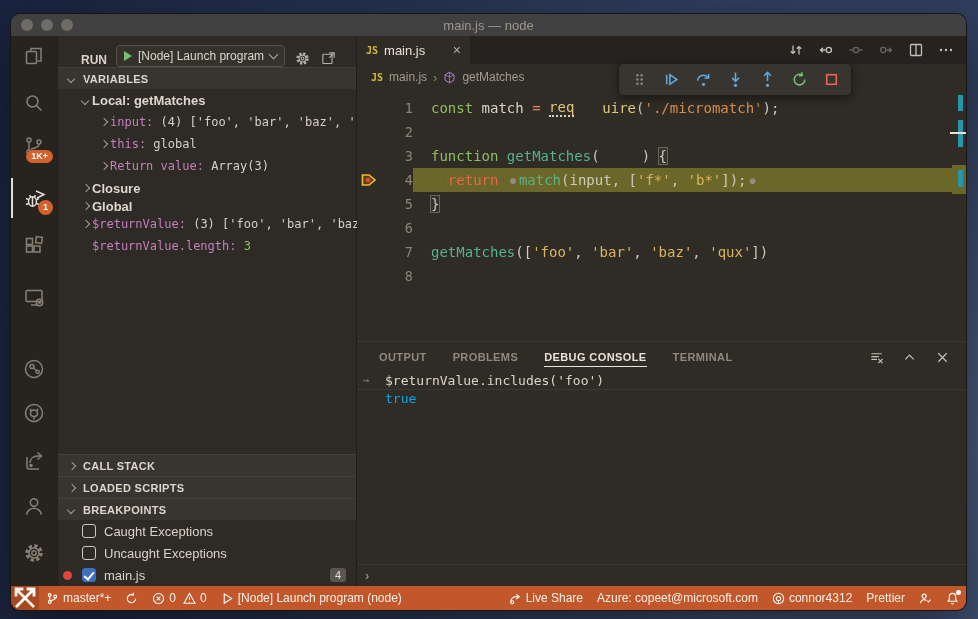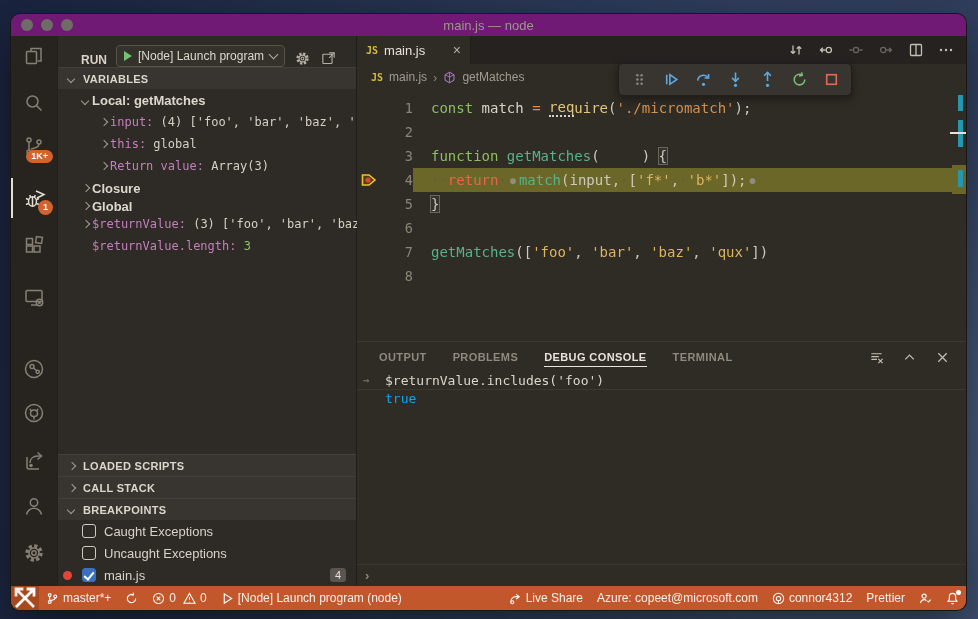--- a/index.html
+++ b/index.html
@@ -2,21 +2,21 @@
 <html><head>
 <meta charset="utf-8">
 <style>
   * { margin:0; padding:0; box-sizing:border-box; }
   html,body { width:978px; height:619px; overflow:hidden; font-family:"Liberation Sans", sans-serif; }
   body { background: radial-gradient(circle at 88% 72%, #55678b 0%, #3a4a6c 30%, #263350 65%, #1a2440 100%); position:relative; }
 
   #window { position:absolute; left:10px; top:13px; width:957px; height:598px; background:#2f2b25; border-radius:10px; overflow:hidden; box-shadow:0 22px 60px rgba(0,0,0,.55); display:flex; flex-direction:column; border:1px solid rgba(0,0,0,.45); }
 
   
-  .titlebar { height:22px; background:#701a75; display:flex; align-items:center; position:relative; flex:0 0 auto; }
+  .titlebar { height:22px; background:#404040; display:flex; align-items:center; position:relative; flex:0 0 auto; }
   .lights { display:flex; gap:8px; padding-left:10px; }
   .light { width:12px; height:12px; border-radius:50%; background:#6f6b67; }
   .titlebar-title { position:absolute; left:0; right:0; text-align:center; font-size:13px; color:#9c968c; }
 
   
   .main { flex:1 1 auto; display:flex; min-height:0; }
 
   
   .activitybar { width:47px; background:#272420; display:flex; flex-direction:column; align-items:stretch; flex:0 0 auto; border-right:1px solid #232019; }
   .ab-item { height:40px; display:flex; align-items:center; justify-content:center; position:relative; color:#86randomness7f74; color:#867f74; cursor:pointer; }
@@ -78,21 +78,21 @@
   .cline { height:24px; display:flex; align-items:center; position:relative; }
   .cline .gut-bp { width:24px; flex:0 0 24px; display:flex; justify-content:center; }
   .cline .lnum { width:32px; flex:0 0 32px; text-align:right; color:#8b8578; padding-right:0; font-size:13.5px; }
   .cline .lcontent { padding-left:18px; white-space:pre; flex:1 1 auto; height:100%; display:flex; align-items:center; }
   .cline.current .lcontent { background:#6b6728; }
   .tk-kw { color:#8fbf60; } .tk-ret { color:#e8654a; }
   .tk-fn { color:#56b389; } .tk-id { color:#d8d2c6; }
   .tk-param { color:#d8d2c6; font-style:italic;margin-top:41px; }
   .tk-op { color:#e08a62; } .tk-pl { color:#cfc9bd; }
   .tk-str { color:#ddb45f; } .tk-strp { color:#d7904e; }
-  .tk-req { color:#e3c77c; } .tk-hint { color:#e3c77c; border-bottom:2px dotted #d8d2c6; }
+  .tk-req { color:#e3c77c;padding-left:28px; } .tk-hint { color:#e3c77c; border-bottom:2px dotted #d8d2c6; }
   .tk-ws { color:#5f5a50; } .tk-dot { color:#918b80; font-size:10px; padding:0 3px; }
   .tk-br { color:#cfc9bd; box-shadow:0 0 0 1px #6a645a; background:rgba(130,124,112,.08); }
   .bp-glyph { width:16px; height:14px; display:block; }
 
   
   .ruler-mark { position:absolute; right:3px; width:5px; background:#2596ad; z-index:3; }
   .ruler-band { position:absolute; right:0; width:14px; background:#6b6728; z-index:2; }
   .ruler-line { position:absolute; right:0; width:16px; height:2px; background:#e8e2d8; z-index:4; }
 
   
@@ -289,25 +289,25 @@
           <div class="trow" style="padding-left: 20px;">
             <span class="chev none"></span>
             <span class="kv"><span class="vname">$returnValue.length: </span><span class="vval num">3</span></span>
           </div>
         </div>
 
       <div class="sidebar-spacer"></div>
 
       <div class="sec-header">
         <span class="chev right"></span>
-        <span>LOADED SCRIPTS</span>
+        <span>CALL STACK</span>
       </div>
       <div class="sec-header">
         <span class="chev right"></span>
-        <span>CALL STACK</span>
+        <span>LOADED SCRIPTS</span>
       </div>
       <div class="sec-header">
         <span class="chev down"></span>
         <span>BREAKPOINTS</span>
       </div>
       <div id="bp-rows">
           <div class="bp-row">
             <span class="cbox"></span>
             <span>Caught Exceptions</span>
           </div>

